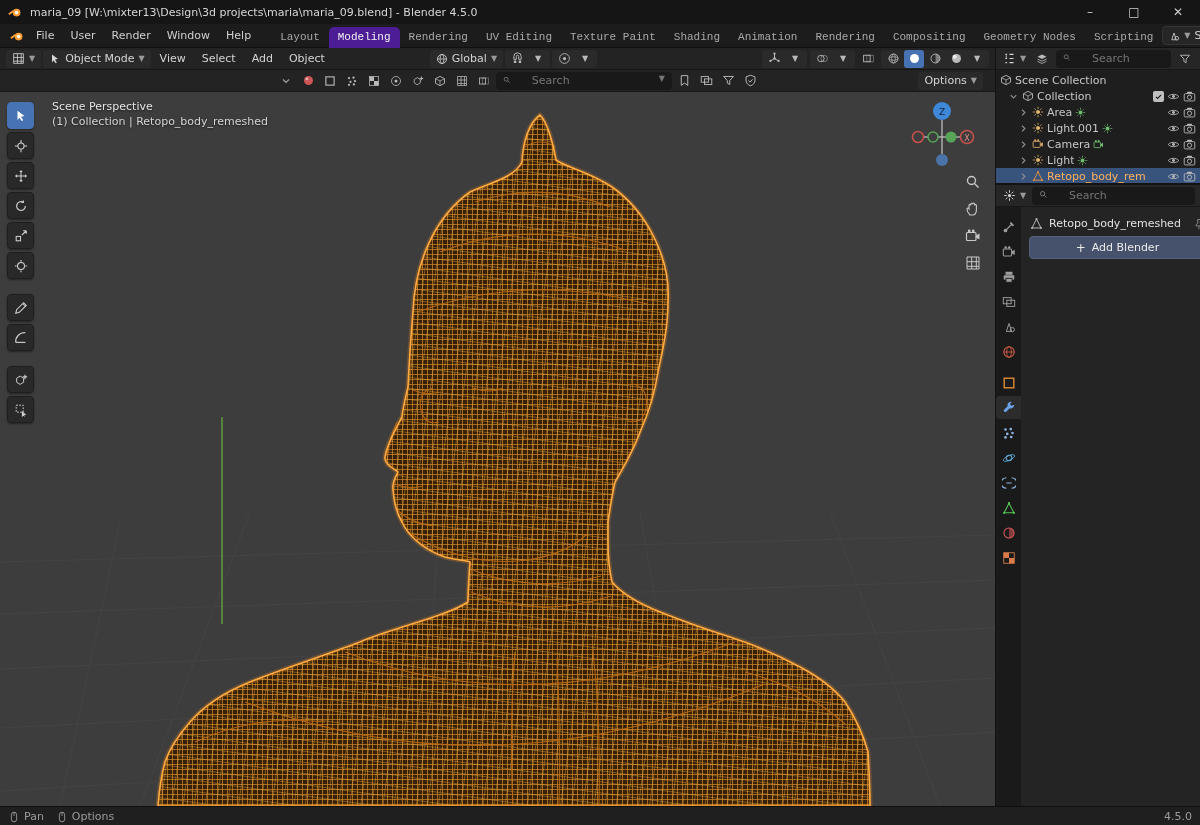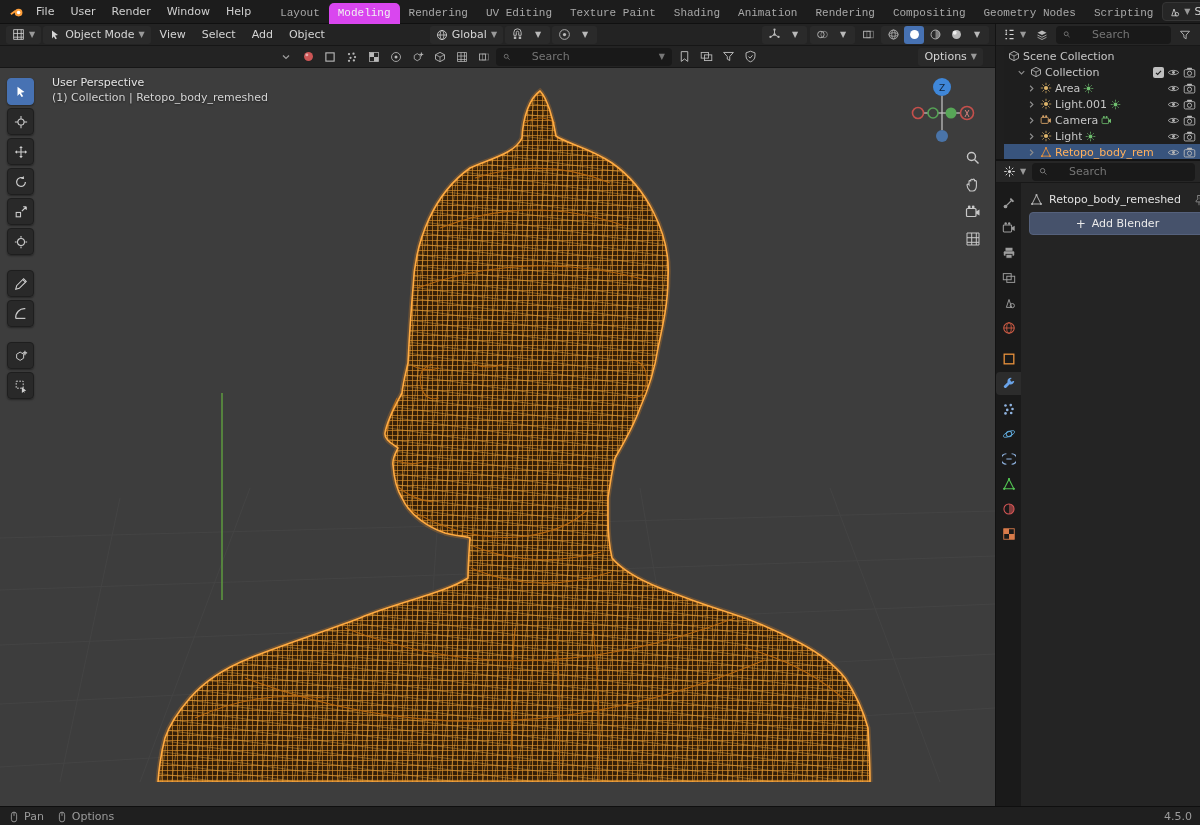--- a/index.html
+++ b/index.html
@@ -15,61 +15,61 @@
   .titlebar { height:24px; background:#151515; display:flex; align-items:center; gap:8px; padding-left:8px; color:#d6d6d6; flex:none; }
   .title-text { font-size:11px; }
   .win-controls { margin-left:auto; display:flex; height:24px; }
   .win-btn { width:44px; display:flex; align-items:center; justify-content:center; color:#cfcfcf; font-size:12px; }
 
   
   .topbar { height:24px; background:#1c1c1c; display:flex; align-items:center; padding:0 6px; flex:none; border-bottom:1px solid #101010; }
   .menu-item { padding:3px 8px; border-radius:3px; color:#cfcfcf; }
   .ws-tabs { display:flex; margin-left:12px; height:24px; align-items:flex-end;font-family:Liberation Mono, monospace; }
   .ws-tab { padding:4px 9px 5px; color:#a8a8a8; border-radius:5px 5px 0 0; white-space:nowrap; }
-  .ws-tab.active { background:#d946ef; color:#f1f1f1; }
+  .ws-tab.active { background:#4c1d95; color:#f1f1f1; }
   .topbar-right { margin-left:auto; display:flex; gap:6px; align-items:center; padding-right:4px; }
   .pill { display:flex; align-items:center; gap:4px; background:#262626; border:1px solid #353535; border-radius:4px; padding:1px 5px; color:#d2d2d2; height:19px; }
   .pill .chev { font-size:8px; color:#9a9a9a; }
   .pill .mini { color:#9a9a9a; }
 
   
   .main { flex:1; display:flex; min-height:0; }
   .vp-col { width:995px; display:flex; flex-direction:column; min-width:0; }
 
   .vp-header, .vp-tools { height:22px; background:#232323; display:flex; align-items:center; gap:2px; padding:0 6px; border-bottom:1px solid #161616; flex:none; }
   .dd { display:flex; align-items:center; gap:4px; background:#2a2a2a; border-radius:3px; padding:1px 6px; color:#d4d4d4; height:18px; }
   .dd .chev { font-size:8px; color:#999; }
   .menu-label { padding:2px 7px; color:#d4d4d4; }
   .icon-btn { min-width:20px; height:18px; display:flex; align-items:center; justify-content:center; color:#b9b9b9; border-radius:3px; padding:0 2px; }
   .icon-btn.active { background:#4772b3; color:#fff; }
   .icon-btn.subtle { color:#9f9f9f; }
   .seg { display:flex; align-items:center; background:#2a2a2a; border-radius:3px; height:18px; padding:0 2px; gap:1px; }
 
-  .search { display:flex; align-items:center; gap:21px; background:#191919; border-radius:4px; padding:2px 7px; color:#8f8f8f; height:18px; }
+  .search { display:flex; align-items:flex-start; gap:21px; background:#191919; border-radius:4px; padding:2px 7px; color:#8f8f8f; height:18px; }
   .search input { background:none; border:none; color:#bbb; font:inherit; outline:none; width:100%; }
 
   
   .viewport { flex:1; position:relative; background:#3d3d3d; overflow:hidden; }
   .vp-label1 { position:absolute; left:52px; top:8px; color:#e4e4e4; text-shadow:0 1px 2px rgba(0,0,0,.55); }
   .vp-label2 { position:absolute; left:52px; top:23px; color:#d4d4d4; text-shadow:0 1px 2px rgba(0,0,0,.55); }
 
   .vtoolbar { position:absolute; left:7px; top:10px; display:flex; flex-direction:column; gap:3px; }
   .vtool { width:27px; height:27px; border-radius:4px; background:rgba(40,40,40,.95); border:1px solid #1e1e1e; display:flex; align-items:center; justify-content:center; color:#cfcfcf; box-shadow:0 1px 2px rgba(0,0,0,.4); }
   .vtool.active { background:#4772b3; border-color:#4772b3; color:#fff; }
   .vgap { height:9px; }
 
   .nav-col { position:absolute; right:13px; top:80px; display:flex; flex-direction:column; gap:8px; align-items:center; }
   .nav-btn { width:19px; height:19px; display:flex; align-items:center; justify-content:center; color:#c8c8c8; }
   .nav-gizmo { position:absolute; right:18px; top:4px; }
 
   
   .sidebar { width:205px; display:flex; flex-direction:column; background:#1f1f1f; border-left:1px solid #131313; flex:none; }
   .outliner { height:137px; display:flex; flex-direction:column; border-bottom:2px solid #131313; flex:none; }
   .panel-header { height:22px; background:#262626; display:flex; align-items:center; gap:4px; padding:0 5px; flex:none; border-bottom:1px solid #181818; }
-  .outliner-body { flex:1; background:#1e1e1e; padding-top:2px; overflow:hidden;margin-left:8px; }
+  .outliner-body { flex:1; background:#1e1e1e; padding-top:2px; overflow:hidden; }
   .row { height:16px; display:flex; align-items:center; gap:3px; padding:0 4px; color:#c6c6c6; white-space:nowrap; }
   .row .spacer { flex:1; }
   .row.selected { background:#38547d; color:#ffb05c; }
   .row.selected .tlabel { color:#ffb05c; }
   .chevcell { width:11px; color:#8e8e8e; display:flex; justify-content:center; flex:none; }
   .ticon { display:flex; align-items:center; flex:none; color:#b9b9b9; }
   .tlabel { overflow:hidden; text-overflow:ellipsis; }
   .ind1 { padding-left:12px; } .ind2 { padding-left:22px; }
   .cbx { width:11px; height:11px; border-radius:2px; background:#bfbfbf; color:#1d1d1d; display:flex; align-items:center; justify-content:center; flex:none; }
 
@@ -314,20 +314,33 @@
         <path d="M3 11V2h9" fill="none" stroke="currentColor" stroke-width="1.1"></path>
       </symbol>
 <symbol id="sy-x" viewBox="0 0 16 16">
         <path d="M3.5 3.5l9 9M12.5 3.5l-9 9" stroke="currentColor" stroke-width="1.4"></path>
       </symbol>
 </defs>
 </svg>
 
 <div class="app">
 
+  <div class="titlebar">
+    <span>
+        <svg class="ic ic14">
+          <use href="#sy-blender"></use>
+        </svg>
+      </span>
+    <span class="title-text">maria_09 [W:\mixter13\Design\3d projects\maria\maria_09.blend] - Blender 4.5.0</span>
+    <div class="win-controls">
+      <div class="win-btn">–</div>
+      <div class="win-btn">□</div>
+      <div class="win-btn">✕</div>
+    </div>
+  </div>
 
   <div class="topbar">
     <span style="padding:0 4px">
         <svg class="ic ic14">
           <use href="#sy-blender"></use>
         </svg>
       </span>
     <span class="menu-item">File</span>
     <span class="menu-item">User</span>
     <span class="menu-item">Render</span>
@@ -604,21 +617,21 @@
               <path d="M745 580q60 16 100 52"></path>
               <path d="M475 110q70-22 135 5"></path>
               <path d="M440 160q90-35 185-2"></path>
               <path d="M417 220q110-40 230-8"></path>
               <path d="M525 55q15-10 30 0"></path>
             </g>
             <use href="#bust" fill="none" stroke="#ffab42" stroke-width="1.6"></use>
           </g>
         </svg>
 
-        <div class="vp-label1">User Perspective</div>
+        <div class="vp-label1">Scene Perspective</div>
         <div class="vp-label2">(1) Collection | Retopo_body_remeshed</div>
 
         <div class="vtoolbar">
           <div class="vtool active">
               <svg class="ic ic14">
                 <use href="#sy-cursor"></use>
               </svg>
             </div>
           <div class="vtool">
               <svg class="ic ic14">

